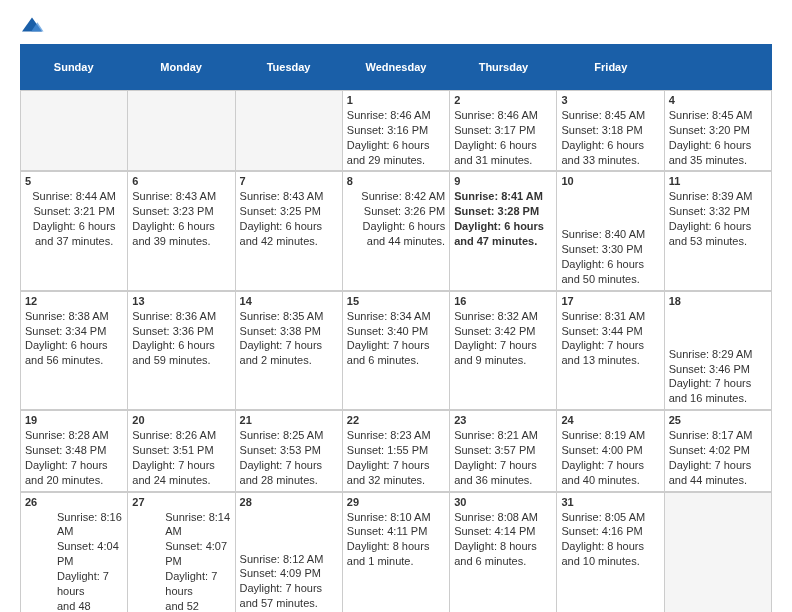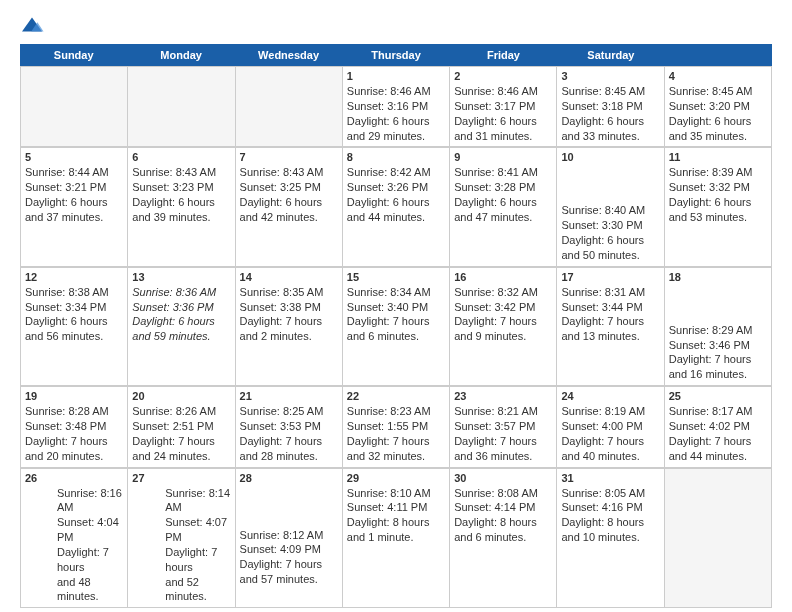--- a/index.html
+++ b/index.html
@@ -68,21 +68,21 @@
     }
     .cal-header {
       display: grid;
       grid-template-columns: repeat(7, 1fr);
       background: #1a5fa8;
     }
     .cal-header-cell {
       color: #fff;
       font-size: 11px;
       font-weight: bold;
-      padding: 5px 4px;
+      padding: 17px 4px;
       text-align: center;
     }
     .cal-body {
       display: flex;
       flex-direction: column;
       flex: 1;
     }
     .cal-row {
       display: grid;
       grid-template-columns: repeat(7, 1fr);
@@ -133,24 +133,24 @@
     <div class="title-section">
       <div class="month-title"></div>
       <div class="subtitle"></div>
     </div>
   </div>
 
   <div class="calendar">
     <div class="cal-header">
     <div class="cal-header-cell">Sunday</div>
         <div class="cal-header-cell">Monday</div>
+        <div class="cal-header-cell">Tuesday</div>
         <div class="cal-header-cell">Wednesday</div>
         <div class="cal-header-cell">Thursday</div>
         <div class="cal-header-cell">Friday</div>
-        <div class="cal-header-cell">Saturday</div>
       </div>
     <div class="cal-body">
     <div class="cal-row">
           <div class="cal-cell empty"></div>
           <div class="cal-cell empty"></div>
           <div class="cal-cell empty"></div>
           <div class="cal-cell">
             <div class="day-num">1</div>
             <div class="cell-info" style="white-space: pre-line;">Sunrise: 8:46 AM
 Sunset: 3:16 PM
@@ -175,49 +175,49 @@
             <div class="day-num">4</div>
             <div class="cell-info" style="white-space: pre-line;">Sunrise: 8:45 AM
 Sunset: 3:20 PM
 Daylight: 6 hours
 and 35 minutes.</div>
           </div>
         </div>
         <div class="cal-row">
           <div class="cal-cell">
             <div class="day-num">5</div>
-            <div class="cell-info" style="white-space: pre-line;">Sunrise: 8:44 AM
+            <div class="cell-info" style="white-space: pre-line; text-align: center;">Sunrise: 8:44 AM
 Sunset: 3:21 PM
 Daylight: 6 hours
 and 37 minutes.</div>
           </div>
           <div class="cal-cell">
             <div class="day-num">6</div>
             <div class="cell-info" style="white-space: pre-line;">Sunrise: 8:43 AM
 Sunset: 3:23 PM
 Daylight: 6 hours
 and 39 minutes.</div>
           </div>
           <div class="cal-cell">
             <div class="day-num">7</div>
             <div class="cell-info" style="white-space: pre-line;">Sunrise: 8:43 AM
 Sunset: 3:25 PM
 Daylight: 6 hours
 and 42 minutes.</div>
           </div>
           <div class="cal-cell">
             <div class="day-num">8</div>
-            <div class="cell-info" style="white-space: pre-line;">Sunrise: 8:42 AM
+            <div class="cell-info" style="white-space: pre-line; text-align: right;">Sunrise: 8:42 AM
 Sunset: 3:26 PM
 Daylight: 6 hours
 and 44 minutes.</div>
           </div>
           <div class="cal-cell">
             <div class="day-num">9</div>
-            <div class="cell-info" style="white-space: pre-line;">Sunrise: 8:41 AM
+            <div class="cell-info" style="white-space: pre-line; font-weight: bold;">Sunrise: 8:41 AM
 Sunset: 3:28 PM
 Daylight: 6 hours
 and 47 minutes.</div>
           </div>
           <div class="cal-cell">
             <div class="day-num">10</div>
             <div class="cell-info" style="white-space: pre-line; margin-top: 40px;">Sunrise: 8:40 AM
 Sunset: 3:30 PM
 Daylight: 6 hours
 and 50 minutes.</div>
@@ -233,21 +233,21 @@
         <div class="cal-row">
           <div class="cal-cell">
             <div class="day-num">12</div>
             <div class="cell-info" style="white-space: pre-line;">Sunrise: 8:38 AM
 Sunset: 3:34 PM
 Daylight: 6 hours
 and 56 minutes.</div>
           </div>
           <div class="cal-cell">
             <div class="day-num">13</div>
-            <div class="cell-info" style="white-space: pre-line; font-style: italic;">Sunrise: 8:36 AM
+            <div class="cell-info" style="white-space: pre-line;">Sunrise: 8:36 AM
 Sunset: 3:36 PM
 Daylight: 6 hours
 and 59 minutes.</div>
           </div>
           <div class="cal-cell">
             <div class="day-num">14</div>
             <div class="cell-info" style="white-space: pre-line;">Sunrise: 8:35 AM
 Sunset: 3:38 PM
 Daylight: 7 hours
 and 2 minutes.</div>
@@ -285,21 +285,21 @@
           <div class="cal-cell">
             <div class="day-num">19</div>
             <div class="cell-info" style="white-space: pre-line;">Sunrise: 8:28 AM
 Sunset: 3:48 PM
 Daylight: 7 hours
 and 20 minutes.</div>
           </div>
           <div class="cal-cell">
             <div class="day-num">20</div>
             <div class="cell-info" style="white-space: pre-line;">Sunrise: 8:26 AM
-Sunset: 2:51 PM
+Sunset: 3:51 PM
 Daylight: 7 hours
 and 24 minutes.</div>
           </div>
           <div class="cal-cell">
             <div class="day-num">21</div>
             <div class="cell-info" style="white-space: pre-line;">Sunrise: 8:25 AM
 Sunset: 3:53 PM
 Daylight: 7 hours
 and 28 minutes.</div>
           </div>

